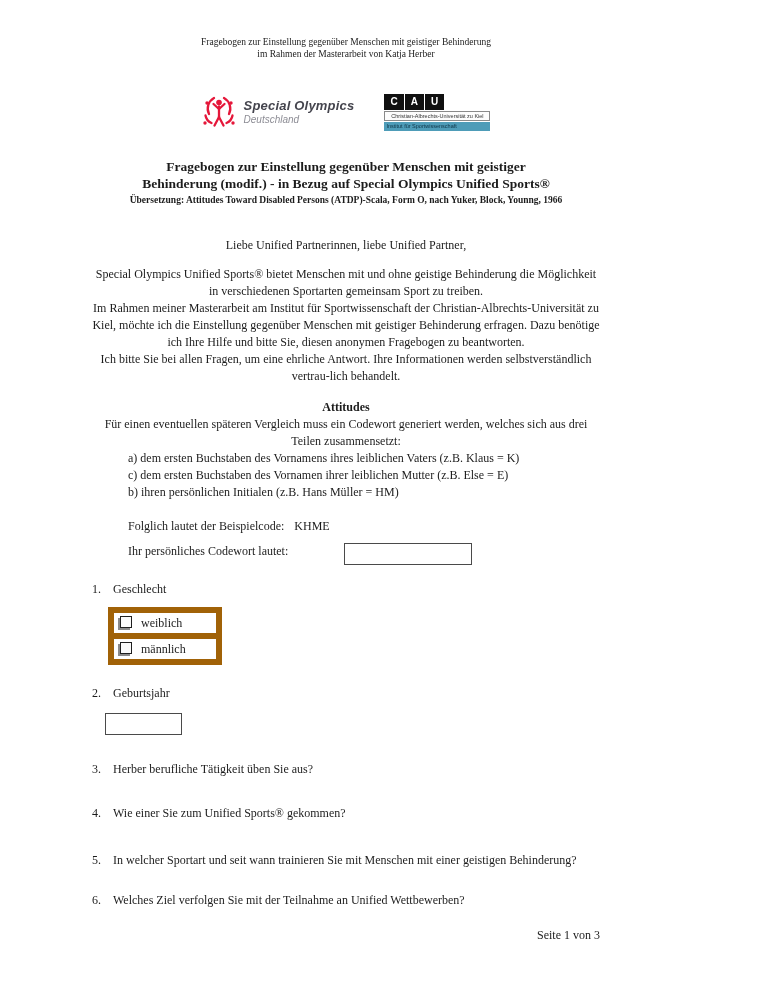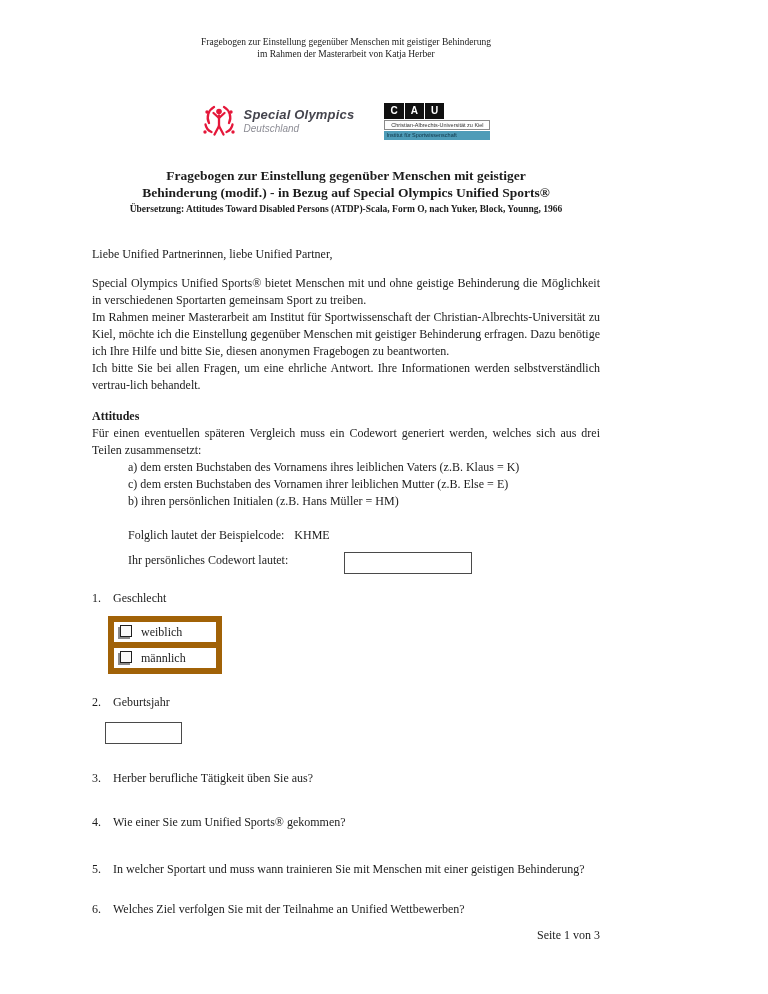--- a/index.html
+++ b/index.html
@@ -4,42 +4,42 @@
 <style>
   html,body { margin:0; padding:0; background:#ffffff; }
   .page {
     position:relative; width:692px; height:994px; background:#ffffff;
     font-family:"Liberation Serif", serif; color:#1c1c1c; overflow:hidden;
   }
   
   .header-note { padding-top:36px; text-align:center; font-size:9.5px; line-height:12px; color:#222; }
 
   
-  .logos { margin-top:40px; height:40px; display:flex; justify-content:center; align-items:flex-start; gap:30px; }
+  .logos { margin-top:31px; height:40px; display:flex; justify-content:center; align-items:flex-start; gap:30px; }
   .so-logo { display:flex; align-items:center; gap:8px; margin-top:2px; }
   .so-text { display:flex; flex-direction:column; }
   .so-name { font-family:"Liberation Sans", sans-serif; font-weight:bold; font-style:italic; font-size:13px; color:#45454e; letter-spacing:0.2px; }
   .so-sub  { font-family:"Liberation Sans", sans-serif; font-style:italic; font-size:10px; color:#8d8d95; margin-top:1px; }
   .cau-logo { width:106px; font-family:"Liberation Sans", sans-serif; }
   .cau-letters { display:inline-flex; background:#101010; color:#fff; font-weight:bold; font-size:10px; line-height:14px; }
   .cau-letters span { padding:1px 6px; border-left:1px solid #fff; }
   .cau-letters span:first-child { border-left:none; }
   .cau-line1 { margin-top:1px; border:1px solid #8a8a8a; background:#fdfdfd; color:#333;
                font-size:5.5px; line-height:8px; text-align:center; white-space:nowrap; overflow:hidden; }
   .cau-line2 { margin-top:1px; background:#4e9cb8; color:#0e3446;
                font-size:5.5px; line-height:9px; text-align:left; padding-left:2px; white-space:nowrap; overflow:hidden; }
 
   
   .title-block { margin-top:27px; text-align:center; }
   .title-line { font-weight:bold; font-size:13.5px; line-height:17px; }
   .title-sub  { font-weight:bold; font-size:9.5px; line-height:12px; margin-top:2px; }
 
   
   .content { margin:31px 92px 0 92px; font-size:12px; line-height:17px; }
-  .content p { margin:0; }
+  .content p { margin:0;text-align:center; }
   .salutation { margin-bottom:12px !important; }
   .just { text-align:justify; }
   .anamnese-heading { font-weight:bold; margin-top:14px !important; }
   .indent { margin-left:36px; }
   .example-row { margin-top:17px; }
   .example-code { margin-left:10px; }
   .codeword-row { margin-top:8px; display:flex; align-items:flex-start; }
   .input-box { border:1px solid #4a4a4a; background:#fff; }
   .codeword-box { width:126px; height:20px; margin-left:56px; }
   .year-box { width:75px; height:20px; margin:11px 0 0 13px; }
@@ -165,21 +165,21 @@
       <span>Herber berufliche Tätigkeit üben Sie aus?</span>
     </div>
 
     <div class="question q4">
       <span class="qnum">4.</span>
       <span>Wie einer Sie zum Unified Sports® gekommen?</span>
     </div>
 
     <div class="question q5">
       <span class="qnum">5.</span>
-      <span>In welcher Sportart und muss wann trainieren Sie mit Menschen mit einer geistigen Behinderung?</span>
+      <span>In welcher Sportart und seit wann trainieren Sie mit Menschen mit einer geistigen Behinderung?</span>
     </div>
 
     <div class="question q6">
       <span class="qnum">6.</span>
       <span>Welches Ziel verfolgen Sie mit der Teilnahme an Unified Wettbewerben?</span>
     </div>
 
   </div>
 
   <div class="footer">Seite 1 von 3</div>

